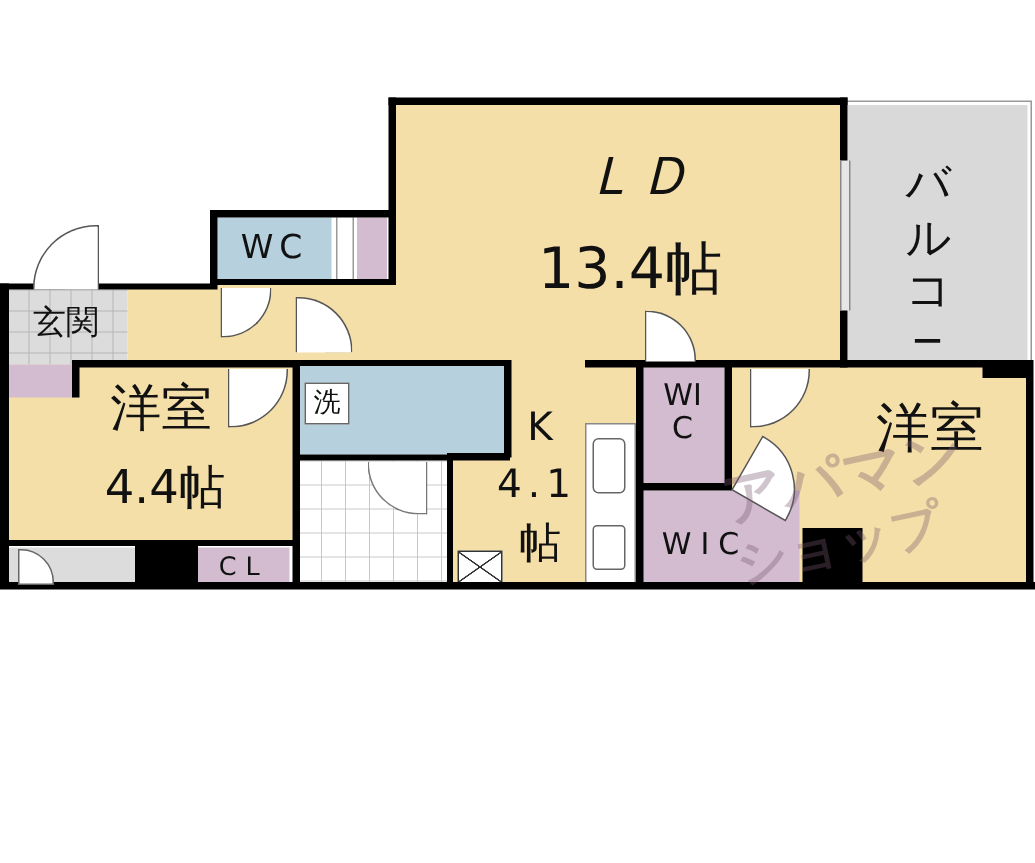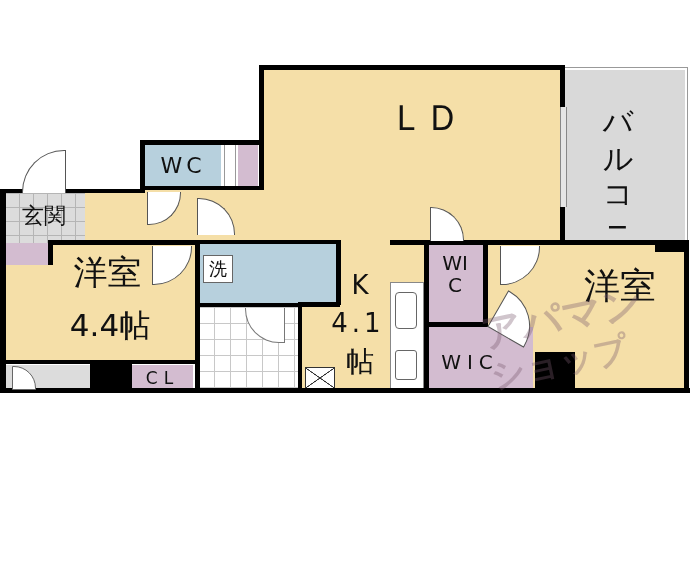--- a/index.html
+++ b/index.html
@@ -94,21 +94,22 @@
   <div class="door" style="left:147px;top:192px;width:32px;height:32px;border-bottom-right-radius:32px;border:1px solid #555;border-top:none;"></div>
   <div class="door" style="left:197px;top:198px;width:36px;height:36px;border-top-right-radius:36px;border:1px solid #555;border-bottom:none;"></div>
   <div class="door" style="left:152px;top:246px;width:38px;height:38px;border-bottom-right-radius:38px;border:1px solid #555;border-top:none;"></div>
   <div class="door" style="left:430px;top:207px;width:32px;height:33px;border-top-right-radius:33px;border:1px solid #555;border-bottom:none;"></div>
   <div class="door" style="left:500px;top:246px;width:38px;height:38px;border-bottom-right-radius:38px;border:1px solid #555;border-top:none;"></div>
   <div class="door" style="left:495px;top:298px;width:40px;height:40px;border-top-right-radius:40px;border:1px solid #555;transform:rotate(30deg);"></div>
   <div class="door" style="left:245px;top:308px;width:38px;height:34px;border-bottom-left-radius:34px;border:1px solid #777;border-top:none;"></div>
   <div class="door" style="left:12px;top:366px;width:22px;height:22px;border-top-right-radius:22px;border:1px solid #666;"></div>
   <div class="room" style="left:560px;top:107px;width:5px;height:100px;background:#e6e6e6;border-left:1px solid #888;border-right:1px solid #888;"></div>
 
-  <div class="lbl" style="left:355px;top:100px;width:140px;font-size:36px;">ＬＤ</div>
+  <div class="lbl" style="left:355px;top:100px;width:140px;font-size:36px;font-style:italic;">ＬＤ</div>
+  <div class="lbl" style="left:335px;top:160px;width:170px;font-size:38px;">13.4帖</div>
 
   <div class="lbl" style="left:150px;top:155px;width:66px;font-size:22px;letter-spacing:4px;">WC</div>
 
   <div class="lbl" style="left:8px;top:205px;width:72px;font-size:22px;">玄関</div>
 
   <div class="lbl" style="left:50px;top:255px;width:115px;font-size:34px;">洋室</div>
   <div class="lbl" style="left:35px;top:310px;width:150px;font-size:31px;">4.4帖</div>
 
   <div class="lbl" style="left:203px;top:255px;width:30px;height:28px;font-size:18px;background:#fff;border:1px solid #666;padding-top:4px;box-sizing:border-box;">洗</div>
 

